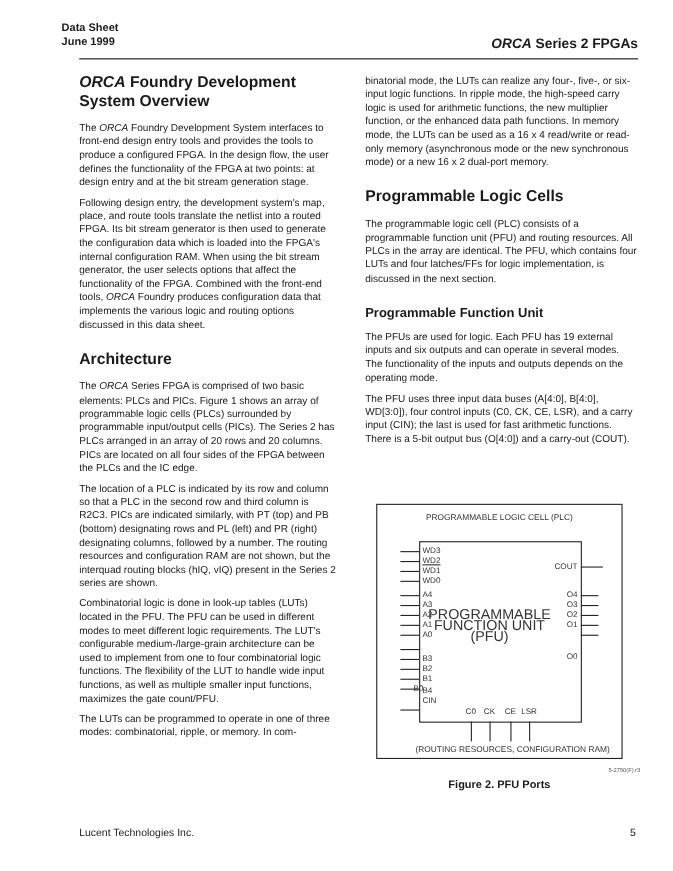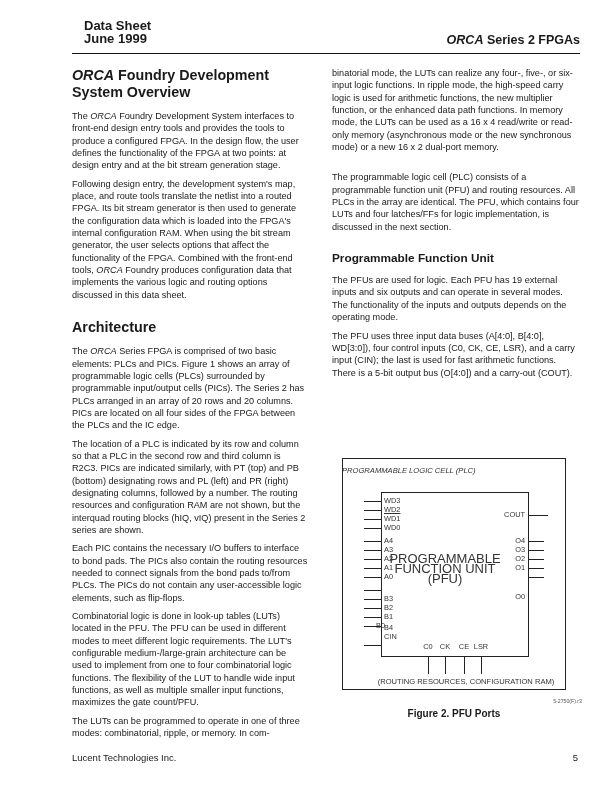--- a/index.html
+++ b/index.html
@@ -1,34 +1,34 @@
 <!DOCTYPE html>
 <html><head>
 <meta charset="utf-8">
 <style>
   html, body { margin: 0; padding: 0; background: #ffffff; }
   body { width: 612px; height: 792px; position: relative; overflow: hidden;
          font-family: "Liberation Sans", sans-serif; color: #1a1a1a; }
-  .hdr-left { position: absolute; left: 84px; top: 19px; font-weight: bold; font-size: 13px; line-height: 13px; }
+  .hdr-left { position: absolute; left: 56px; top: 19px; font-weight: bold; font-size: 10px; line-height: 13px; }
   .hdr-right { position: absolute; right: 32px; top: 34px; font-weight: bold; font-size: 12.5px; line-height: 13px; }
   .hdr-rule { position: absolute; left: 72px; right: 32px; top: 53px; height: 0; border-top: 1.2px solid #111; }
   .col { position: absolute; top: 67px; width: 236px; }
   .col-left { left: 72px; }
   .col-right { left: 332px; width: 248px; }
   h2 { font-size: 14.3px; font-weight: bold; margin: 0 0 9px 0; line-height: 17px; }
   h3 { font-size: 11.8px; font-weight: bold; margin: 0 0 9px 0; line-height: 14px; }
   p { font-size: 9.15px; line-height: 12.35px; margin: 0 0 6px 0; text-align: left; }
   .sec-gap { height: 12px; }
   .footer-left { position: absolute; left: 72px; top: 752px; font-size: 9.5px; }
   .footer-right { position: absolute; right: 34px; top: 752px; font-size: 9.5px; }
   .figure { position: absolute; left: 0; top: 0; width: 612px; height: 792px; pointer-events: none; }
   .figure * { pointer-events: auto; }
   .fig-outer { position: absolute; left: 342px; top: 458px; width: 224px; height: 232px; border: 1px solid #222; box-sizing: border-box; }
   .fig-inner { position: absolute; left: 381px; top: 492px; width: 148px; height: 165px; border: 1px solid #222; box-sizing: border-box; }
-  .fig-title { position: absolute; left: 342px; width: 224px; top: 466px; font-size: 7.6px; color: #333; font-style: italic; }
+  .fig-title { position: absolute; left: 342px; width: 224px; top: 466px; text-align: center; font-size: 7.6px; color: #333; }
   .fig-bottom { position: absolute; left: 342px; width: 248px; top: 677px; text-align: center; font-size: 7.6px; color: #333; }
   .pin-label { position: absolute; font-size: 7.4px; line-height: 8px; color: #333; }
   .stub { position: absolute; height: 0; border-top: 1px solid #222; }
   .vstub { position: absolute; width: 0; border-left: 1px solid #222; }
   .pfu-label { position: absolute; left: 381px; width: 128px; top: 554px; text-align: center; font-size: 13px; line-height: 10px; color: #333; }
   .fig-caption { position: absolute; left: 342px; width: 224px; top: 708px; text-align: center; font-size: 10px; font-weight: bold; }
   .fig-code { position: absolute; right: 30px; top: 698px; font-size: 5.2px; color: #555; }
 </style>
 </head>
 <body>
@@ -43,28 +43,28 @@
 <div class="hdr-rule"></div>
 
 <div class="col col-left">
   <h2><i>ORCA</i><span> Foundry Development System Overview</span></h2>
   <p><span>The </span><i>ORCA</i><span> Foundry Development System interfaces to front-end design entry tools and provides the tools to produce a configured FPGA. In the design flow, the user defines the functionality of the FPGA at two points: at design entry and at the bit stream generation stage.</span></p>
   <p><span>Following design entry, the development system's map, place, and route tools translate the netlist into a routed FPGA. Its bit stream generator is then used to generate the configuration data which is loaded into the FPGA's internal configuration RAM. When using the bit stream generator, the user selects options that affect the functionality of the FPGA. Combined with the front-end tools, </span><i>ORCA</i><span> Foundry produces configuration data that implements the various logic and routing options discussed in this data sheet.</span></p>
   <div class="sec-gap"></div>
   <h2>Architecture</h2>
   <p><span>The </span><i>ORCA</i><span> Series FPGA is comprised of two basic elements: PLCs and PICs. Figure 1 shows an array of programmable logic cells (PLCs) surrounded by programmable input/output cells (PICs). The Series 2 has PLCs arranged in an array of 20 rows and 20 columns. PICs are located on all four sides of the FPGA between the PLCs and the IC edge.</span></p>
   <p>The location of a PLC is indicated by its row and column so that a PLC in the second row and third column is R2C3. PICs are indicated similarly, with PT (top) and PB (bottom) designating rows and PL (left) and PR (right) designating columns, followed by a number. The routing resources and configuration RAM are not shown, but the interquad routing blocks (hIQ, vIQ) present in the Series 2 series are shown.</p>
-  <p>Each PIC contains the necessary I/O buffers to interface to bond pads. The PICs also contain the routing resources needed to connect signals from the bond pads to/from PLCs. The PICs do not contain any user-accessible logic elements, such as flip-flops.</p>
   <p>Combinatorial logic is done in look-up tables (LUTs) located in the PFU. The PFU can be used in different modes to meet different logic requirements. The LUT's configurable medium-/large-grain architecture can be used to implement from one to four combinatorial logic functions. The flexibility of the LUT to handle wide input functions, as well as multiple smaller input functions, maximizes the gate count/PFU.</p>
   <p>The LUTs can be programmed to operate in one of three modes: combinatorial, ripple, or memory. In com-</p>
 </div>
 
 <div class="col col-right">
   <p>binatorial mode, the LUTs can realize any four-, five-, or six-input logic functions. In ripple mode, the high-speed carry logic is used for arithmetic functions, the new multiplier function, or the enhanced data path functions. In memory mode, the LUTs can be used as a 16 x 4 read/write or read-only memory (asynchronous mode or the new synchronous mode) or a new 16 x 2 dual-port memory.</p>
   <div class="sec-gap"></div>
+  <h2>Programmable Logic Cells</h2>
   <p>The programmable logic cell (PLC) consists of a programmable function unit (PFU) and routing resources. All PLCs in the array are identical. The PFU, which contains four LUTs and four latches/FFs for logic implementation, is discussed in the next section.</p>
   <div class="sec-gap"></div>
   <h3>Programmable Function Unit</h3>
   <p>The PFUs are used for logic. Each PFU has 19 external inputs and six outputs and can operate in several modes. The functionality of the inputs and outputs depends on the operating mode.</p>
   <p>The PFU uses three input data buses (A[4:0], B[4:0], WD[3:0]), four control inputs (C0, CK, CE, LSR), and a carry input (CIN); the last is used for fast arithmetic functions. There is a 5-bit output bus (O[4:0]) and a carry-out (COUT).</p>
 </div>
 
 <div class="figure">
   <div class="fig-outer"></div>
   <div class="fig-title">PROGRAMMABLE LOGIC CELL (PLC)</div>

